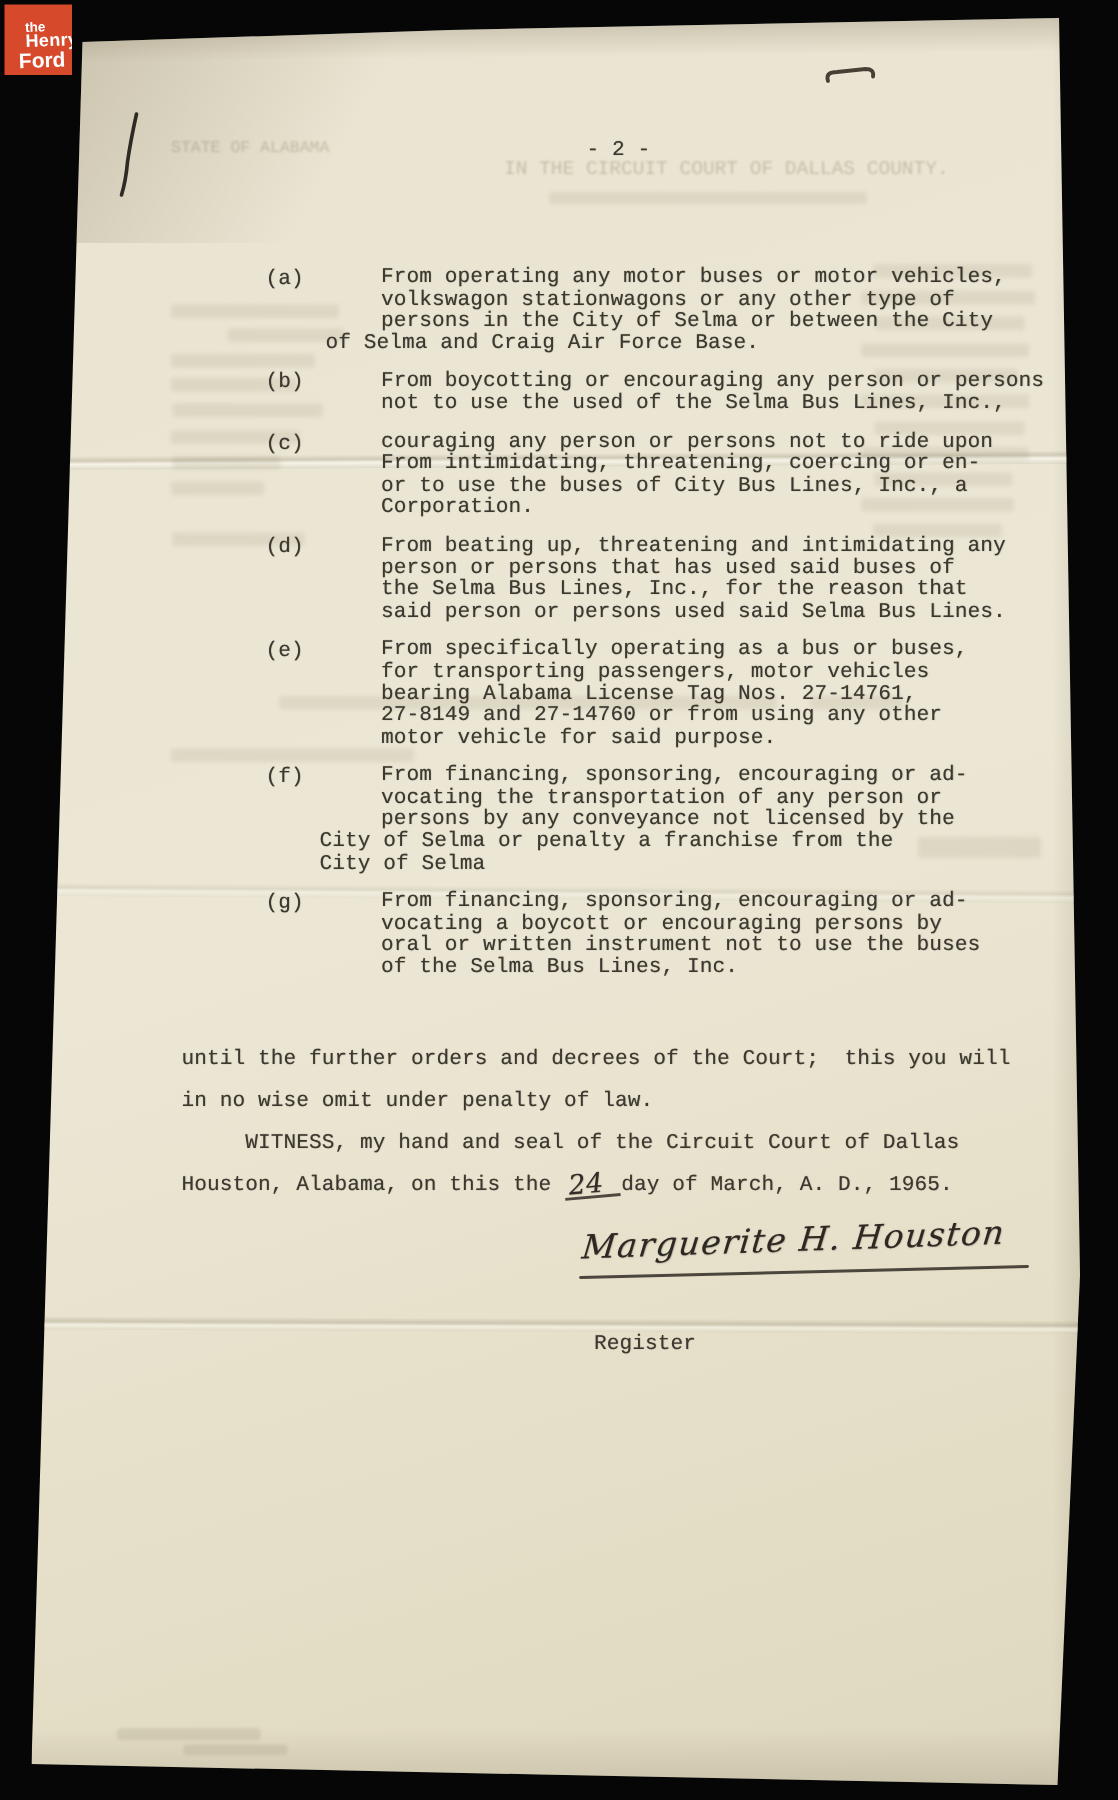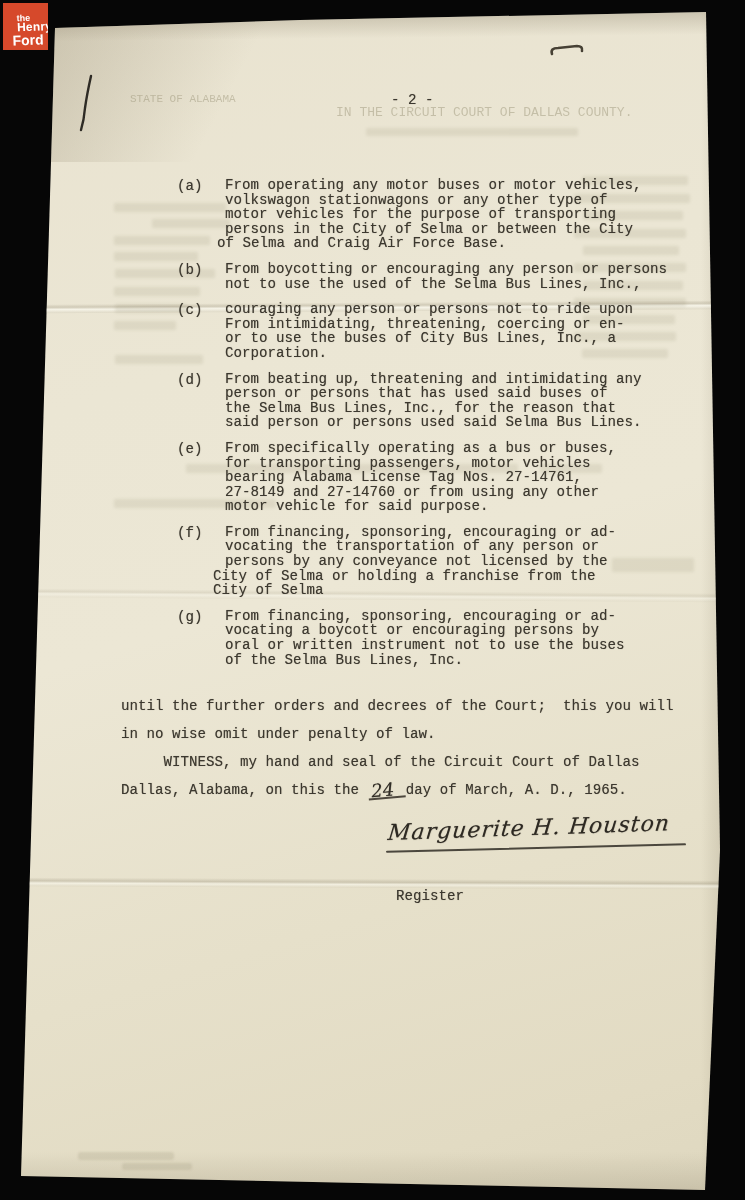--- a/index.html
+++ b/index.html
@@ -39,21 +39,21 @@
   .doc{position:absolute;inset:0;color:#3c382f;
     font-family:"Liberation Mono","DejaVu Sans Mono",monospace;font-size:14px;letter-spacing:.1px;
     text-shadow:.2px .3px .7px rgba(60,54,42,.55);}
   .tline{white-space:pre;}
   .page-number{position:absolute;left:391px;top:92px;}
   .intro{position:absolute;left:121px;top:120px;line-height:28px;}
   .items{position:absolute;left:177px;top:178px;}
   .item{display:flex;margin-bottom:11px;}
   .item-label{width:48px;flex:0 0 48px;}
   .item-lines{line-height:14.6px;}
-  .item-lines .tline{line-height:14.6px;}
+  .item-lines .tline{line-height:14.6px;margin-left:29px;}
   .closing{position:absolute;left:121px;top:692px;line-height:28px;}
 
   .day-hand{display:inline-block;font-family:"DejaVu Serif",serif;font-style:italic;font-size:18px;
     color:#312d26;border-bottom:2px solid rgba(50,45,36,.85);padding:0 11px 0 3px;margin-right:1px;
     transform:rotate(-5deg) translateY(2px);line-height:14px;}
 
   .signature-block{position:absolute;left:388px;top:815px;width:320px;}
   .signature-name{font-family:"DejaVu Serif",serif;font-style:italic;font-size:22px;color:#2d2922;
     letter-spacing:1px;transform:rotate(-2deg) skewX(-8deg);display:inline-block;
     text-shadow:.3px .3px .8px rgba(45,40,32,.5);}
@@ -81,21 +81,21 @@
 
   <div class="paper">
     <div class="shade top-shade"></div>
     <div class="shade corner-shade"></div>
     <div class="shade right-shade"></div>
     <div class="shade bottom-shade"></div>
     <div class="crease crease-1"></div>
     <div class="crease crease-2"></div>
     <div class="crease crease-3"></div>
 
-    <div class="bleed-text" style="left:114px;top:93px;font-size:11px;margin-left:16px;">STATE OF ALABAMA</div>
+    <div class="bleed-text" style="left:114px;top:93px;font-size:11px;">STATE OF ALABAMA</div>
     <div class="bleed-text" style="left:336px;top:105px;font-size:13px;">IN THE CIRCUIT COURT OF DALLAS COUNTY.</div>
     <div id="bleed-bars">
         <div class="bb" style="left: 114px; top: 203px; width: 112px; height: 9px;"></div>
         <div class="bb" style="left: 152px; top: 219px; width: 78px; height: 9px;"></div>
         <div class="bb" style="left: 114px; top: 236px; width: 96px; height: 9px;"></div>
         <div class="bb" style="left: 114px; top: 252px; width: 84px; height: 9px;"></div>
         <div class="bb" style="left: 115px; top: 269px; width: 100px; height: 9px;"></div>
         <div class="bb" style="left: 114px; top: 287px; width: 86px; height: 9px;"></div>
         <div class="bb" style="left: 115px; top: 304px; width: 72px; height: 9px;"></div>
         <div class="bb" style="left: 114px; top: 321px; width: 62px; height: 9px;"></div>
@@ -133,21 +133,20 @@
     <div class="doc">
       <div class="page-number tline">- 2 -</div>
 
 
       <div class="items" id="items">
           <div class="item">
             <div class="item-label tline">(a)</div>
             <div class="item-lines">
               <div class="tline">From operating any motor buses or motor vehicles,</div>
               <div class="tline">volkswagon stationwagons or any other type of</div>
-              <div class="tline">motor vehicles for the purpose of transporting</div>
               <div class="tline">persons in the City of Selma or between the City</div>
               <div class="tline" style="margin-left: -8px;">of Selma and Craig Air Force Base.</div>
             </div>
           </div>
           <div class="item">
             <div class="item-label tline">(b)</div>
             <div class="item-lines">
               <div class="tline">From boycotting or encouraging any person or persons</div>
               <div class="tline">not to use the used of the Selma Bus Lines, Inc.,</div>
             </div>
@@ -179,42 +178,42 @@
               <div class="tline">27-8149 and 27-14760 or from using any other</div>
               <div class="tline">motor vehicle for said purpose.</div>
             </div>
           </div>
           <div class="item">
             <div class="item-label tline">(f)</div>
             <div class="item-lines">
               <div class="tline">From financing, sponsoring, encouraging or ad-</div>
               <div class="tline">vocating the transportation of any person or</div>
               <div class="tline">persons by any conveyance not licensed by the</div>
-              <div class="tline" style="margin-left: -12px;">City of Selma or holding a franchise from the</div>
+              <div class="tline" style="margin-left: -12px;">City of Selma or penalty a franchise from the</div>
               <div class="tline" style="margin-left: -12px;">City of Selma</div>
             </div>
           </div>
           <div class="item">
             <div class="item-label tline">(g)</div>
             <div class="item-lines">
               <div class="tline">From financing, sponsoring, encouraging or ad-</div>
               <div class="tline">vocating a boycott or encouraging persons by</div>
               <div class="tline">oral or written instrument not to use the buses</div>
               <div class="tline">of the Selma Bus Lines, Inc.</div>
             </div>
           </div>
         </div>
 
       <div class="closing">
         <div id="closing-lines">
             <div class="tline">until the further orders and decrees of the Court;  this you will</div>
             <div class="tline">in no wise omit under penalty of law.</div>
           </div>
         <div class="tline">     WITNESS, my hand and seal of the Circuit Court of Dallas</div>
-        <div class="tline"><span>Dallas, Alabama, on this the </span><span class="day-hand">24</span><span>day of March, A. D., 1965.</span></div>
+        <div class="tline"><span>Houston, Alabama, on this the </span><span class="day-hand">24</span><span>day of March, A. D., 1965.</span></div>
       </div>
 
       <div class="signature-block">
         <span class="signature-name">Marguerite H. Houston</span>
         <div class="signature-rule"></div>
         <div class="signature-title tline">Register</div>
       </div>
     </div>
   </div>
 

